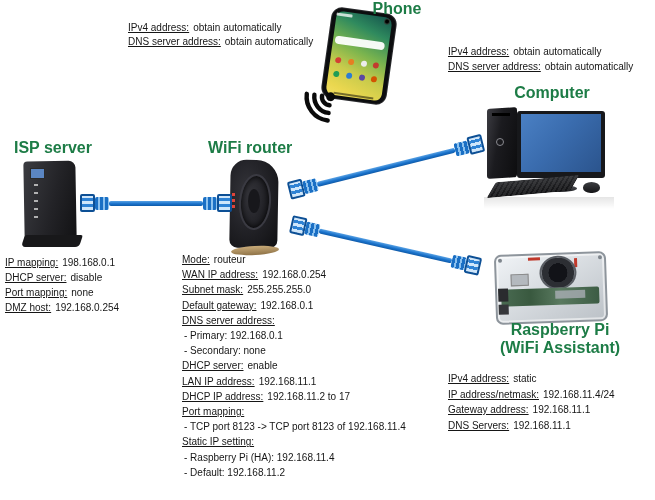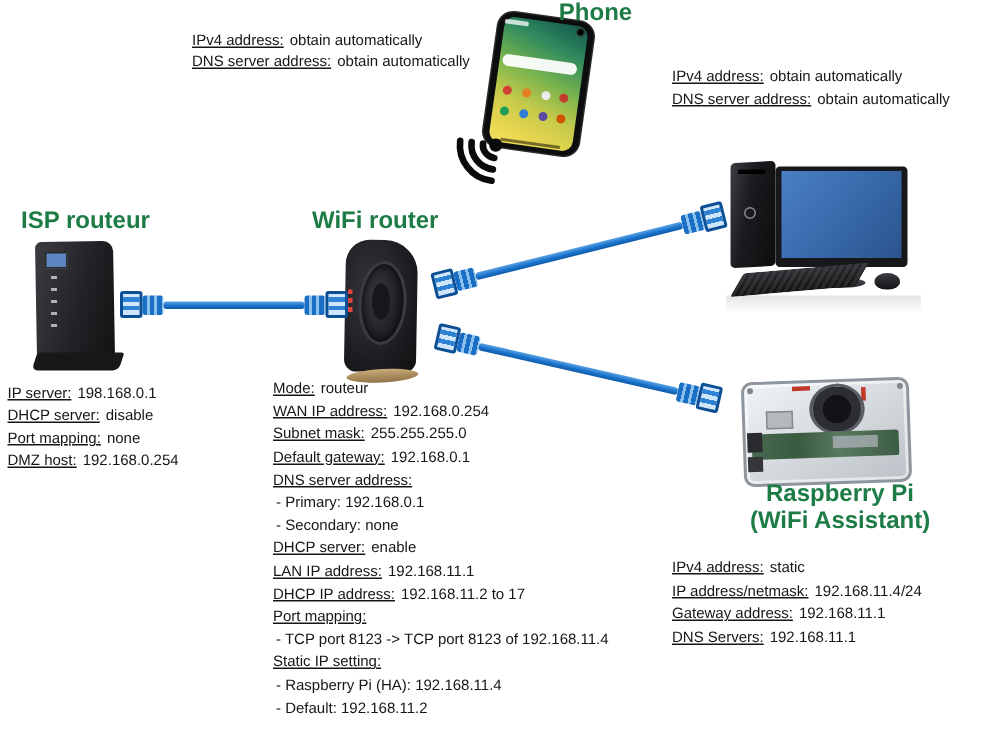--- a/index.html
+++ b/index.html
@@ -113,42 +113,43 @@
   .rpi .wire1 { left:34px; top:4px; width:12px; height:3px; background:#c0392b; }
   .rpi .wire2 { left:80px; top:6px; width:3px; height:9px; background:#c0392b; }
   .rpi .screw { width:4px; height:4px; border-radius:50%; background:#7f868d; }
 </style>
 </head>
 <body>
 
 <div class="canvas">
 
   <div class="hdr center" style="left:357px; top:0px; width:80px;">Phone</div>
-  <div class="hdr" style="left:14px; top:139px;">ISP routeur</div>
+  <div class="hdr center" style="left:507px; top:84px; width:90px;">Computer</div>
+  <div class="hdr" style="left:14px; top:139px;">ISP server</div>
   <div class="hdr" style="left:208px; top:139px;">WiFi router</div>
   <div class="hdr center" style="left:490px; top:321px; width:140px; line-height:18px;">
     <div>Raspberry Pi</div>
     <div>(WiFi Assistant)</div>
   </div>
 
   <div class="note" style="left:128px; top:21px; line-height:14px;">
 
   <div class="line"><span class="lbl">IPv4 address:</span><span class="val">obtain automatically</span></div>
       <div class="line"><span class="lbl">DNS server address:</span><span class="val">obtain automatically</span></div>
     </div>
 
   <div class="note" style="left:448px; top:44px; line-height:15px;">
 
   <div class="line"><span class="lbl">IPv4 address:</span><span class="val">obtain automatically</span></div>
       <div class="line"><span class="lbl">DNS server address:</span><span class="val">obtain automatically</span></div>
     </div>
 
   <div class="note" style="left:5px; top:255px; line-height:15px;">
 
-  <div class="line"><span class="lbl">IP server:</span><span class="val">198.168.0.1</span></div>
+  <div class="line"><span class="lbl">IP mapping:</span><span class="val">198.168.0.1</span></div>
       <div class="line"><span class="lbl">DHCP server:</span><span class="val">disable</span></div>
       <div class="line"><span class="lbl">Port mapping:</span><span class="val">none</span></div>
       <div class="line"><span class="lbl">DMZ host:</span><span class="val">192.168.0.254</span></div>
     </div>
 
   <div class="note" style="left:182px; top:252px; line-height:15.2px;">
 
   <div class="line"><span class="lbl">Mode:</span><span class="val">routeur</span></div>
       <div class="line"><span class="lbl">WAN IP address:</span><span class="val">192.168.0.254</span></div>
       <div class="line"><span class="lbl">Subnet mask:</span><span class="val">255.255.255.0</span></div>

